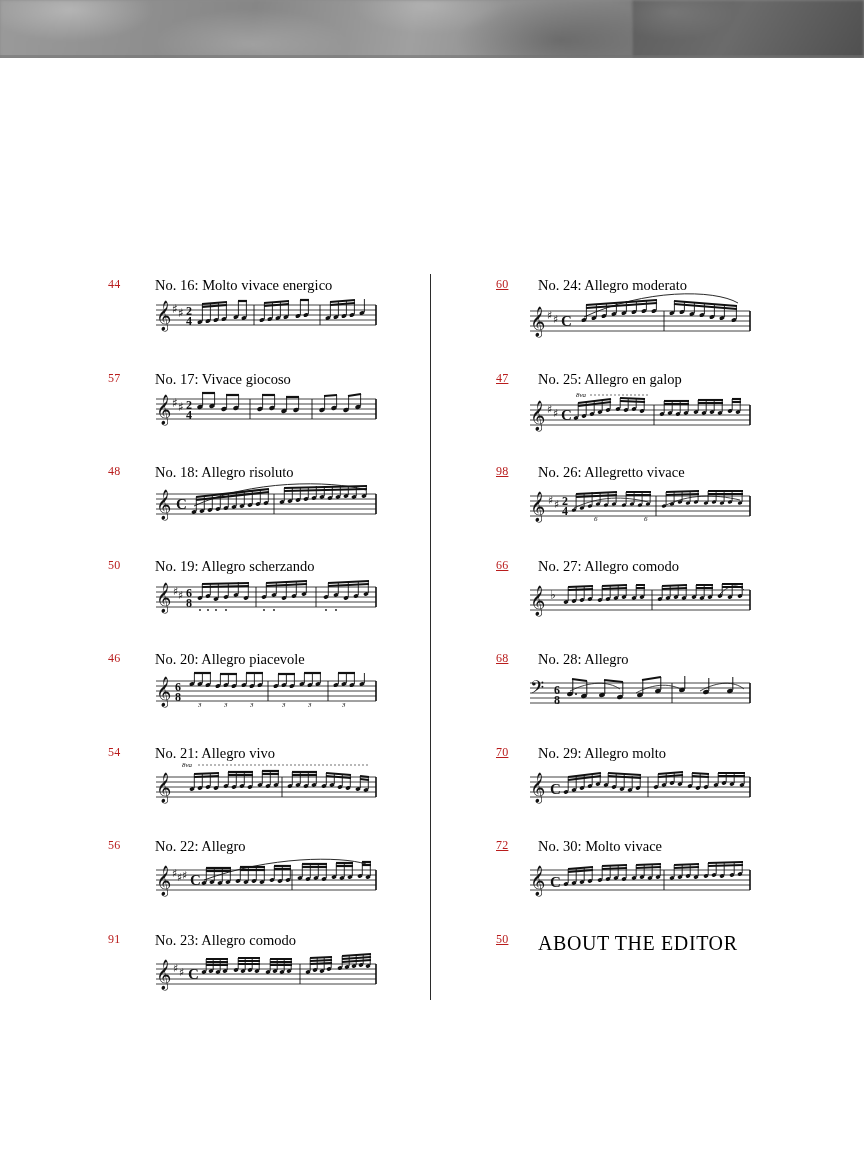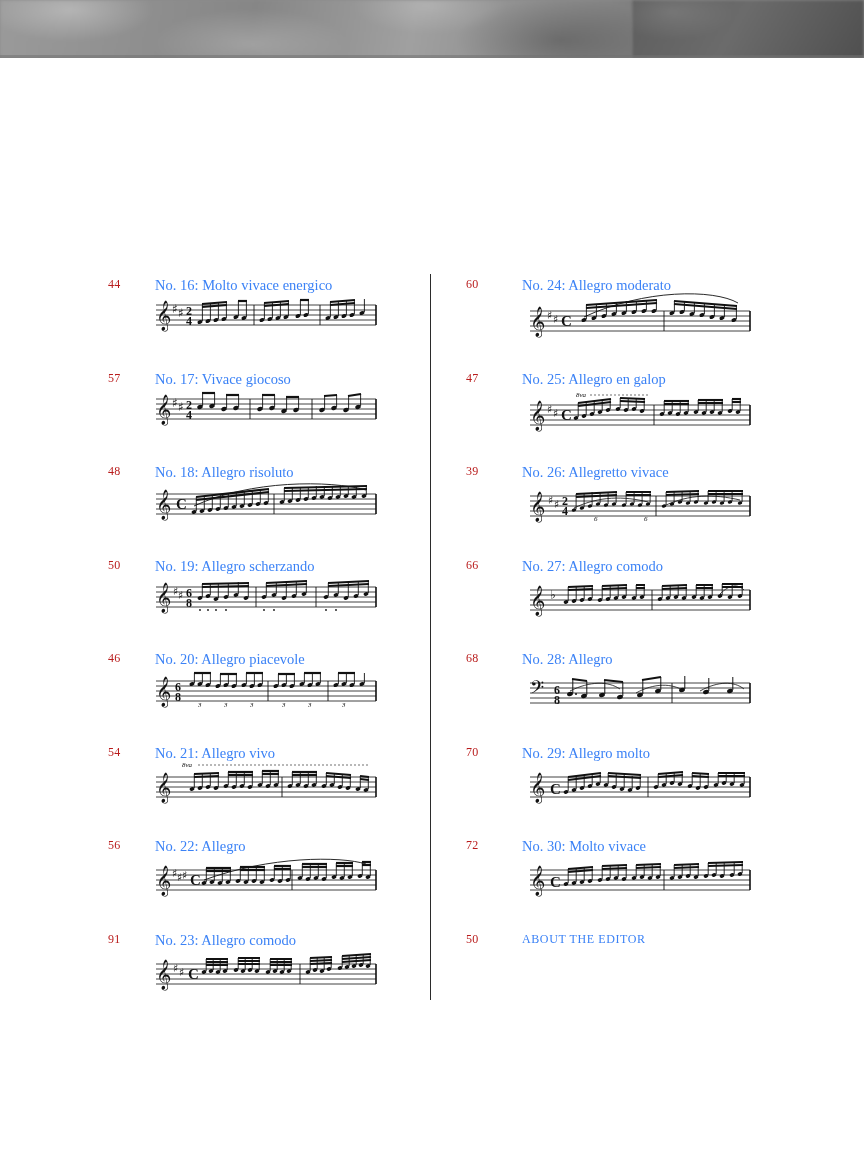--- a/index.html
+++ b/index.html
@@ -83,45 +83,45 @@
     height: 93.5px;
   }
   .entry .page-num {
     position: absolute;
     left: 108px;
     top: 19px;
     font-size: 12px;
     color: #b91c1c;
     letter-spacing: 0.2px;
   }
-  .col-right .entry .page-num { left: 34px; }
+  .col-right .entry .page-num { left: 64px; text-decoration: underline; }
   .entry .title {
     position: absolute;
     left: 155px;
     top: 19px;
     font-size: 14.5px;
-    color: #3b82f6;
+    color: #000000;
     white-space: nowrap;
     font-family: Liberation Serif, serif;
   }
-  .col-right .entry .title { left: 90px; }
+  .col-right .entry .title { left: 106px; }
 
   
   .incipit {
     position: absolute;
     top: 33px;
     height: 52px;
   }
   .incipit svg { display: block; }
 
   
   .entry-plain .title {
     left: 98px;
     top: 19px;
-    font-size: 12px;
+    font-size: 20px;
     letter-spacing: 0.6px;
   }
 </style>
 </head>
 <body>
 
 <div id="top-band">
   <div class="blur-a"></div>
   <div class="blur-b"></div>
   <div class="band-edge"></div>
@@ -884,21 +884,21 @@
               <line x1="174" y1="15" x2="199" y2="15"></line>
                 <line x1="174" y1="18" x2="199" y2="18"></line>
               <line x1="208" y1="14" x2="217" y2="14"></line>
                 <line x1="208" y1="17" x2="217" y2="17"></line>
             </g>
           </svg>
         </div>
       </div>
 
       <div class="entry">
-        <div class="page-num">39</div>
+        <div class="page-num">98</div>
         <div class="title">No. 26: Allegretto vivace</div>
         <div class="incipit" style="left:92px">
           <svg width="232" height="52" viewBox="0 0 232 52">
             <g stroke="#111" stroke-width="0.8">
               <line x1="6" y1="18" x2="226" y2="18"></line>
                 <line x1="6" y1="23" x2="226" y2="23"></line>
               <line x1="6" y1="28" x2="226" y2="28"></line>
                 <line x1="6" y1="33" x2="226" y2="33"></line>
               <line x1="6" y1="38" x2="226" y2="38"></line>
               <line x1="226" y1="18" x2="226" y2="38" stroke-width="1.6"></line>

